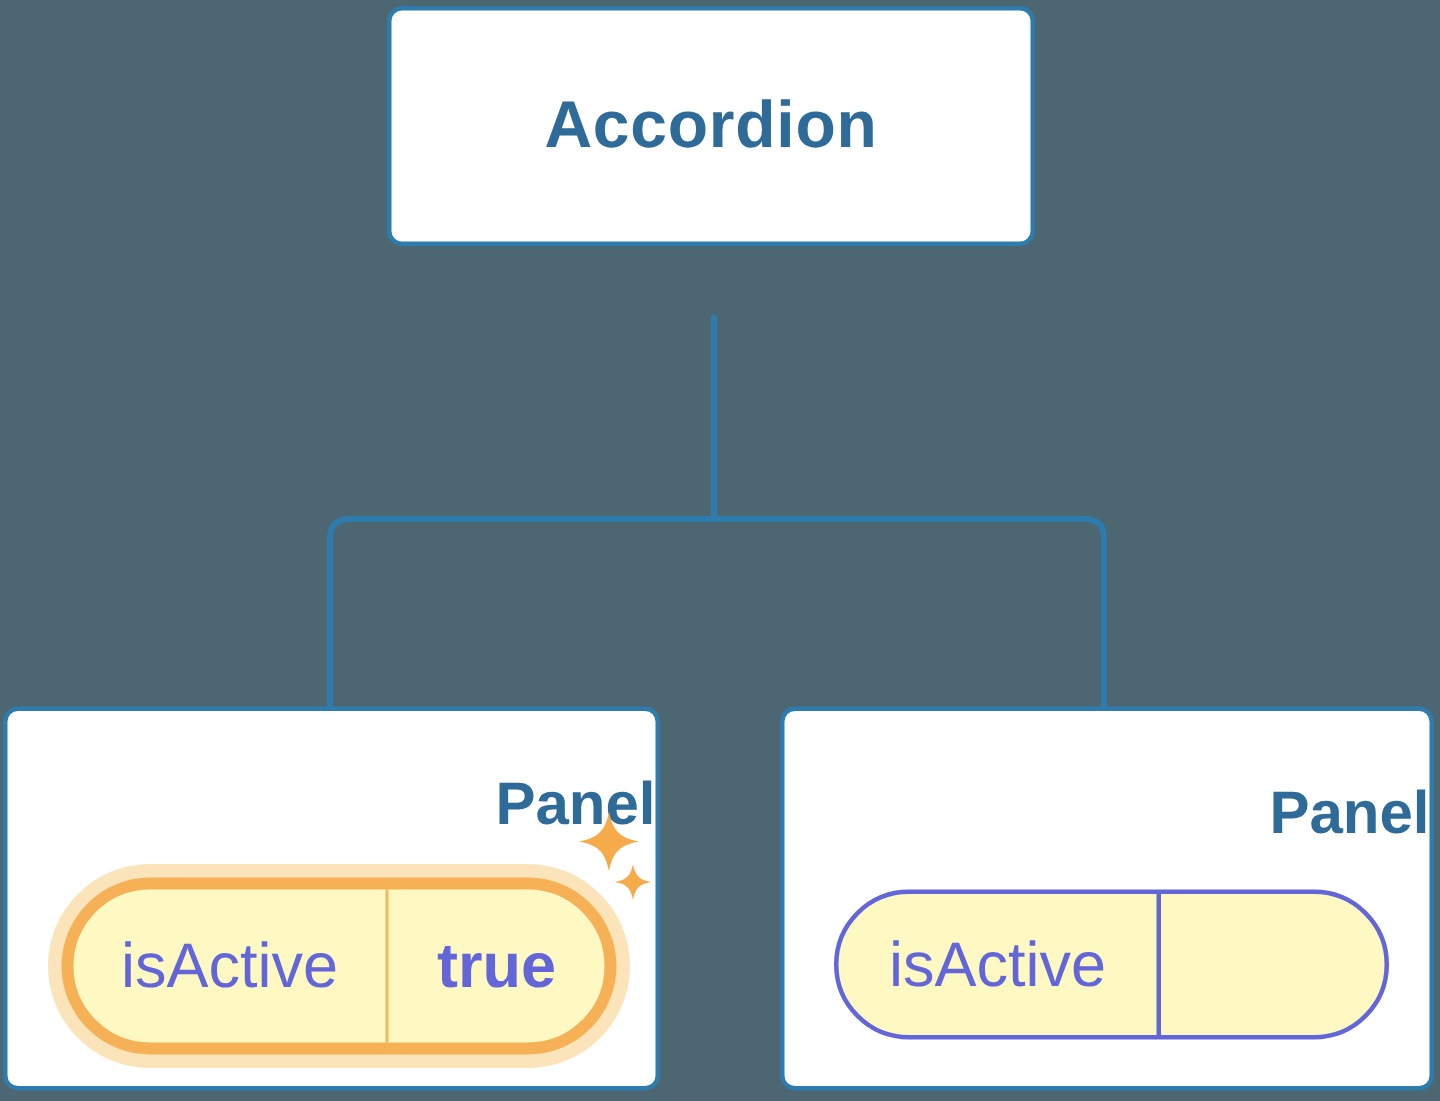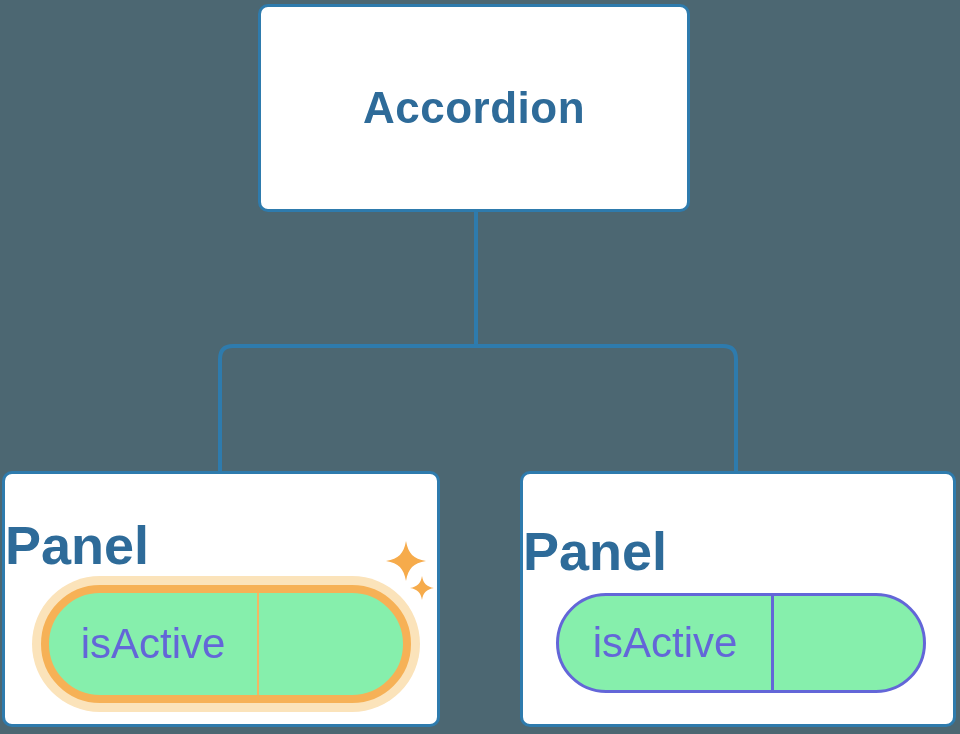--- a/index.html
+++ b/index.html
@@ -29,48 +29,48 @@
   .node {
     position: absolute;
     background: #ffffff;
     border: 3px solid #2e7bad;
     border-radius: 10px;
     box-sizing: border-box;
     z-index: 2;
   }
   .root-node {
     left: 258px; top: 4px;
-    width: 432px; height: 208px;
+    width: 432px; height: 160px;
     display: flex;
     align-items: center;
     justify-content: center;
   }
   .root-label {
     font-size: 44px;
     font-weight: 600;
     color: #2e6b99;
     letter-spacing: 0.5px;
   }
   .panel-left  { left: 2px;   top: 471px; width: 438px; height: 256px; }
   .panel-right { left: 520px; top: 471px; width: 436px; height: 256px; }
   .panel-title {
     position: absolute;
     left: 0; right: 0;
-    text-align: left;
-    font-size: 54px;
+    text-align: right;
+    font-size: 40px;
     font-weight: 600;
     color: #2e6b99;
   }
   .panel-left  .panel-title { top: 40px; }
   .panel-right .panel-title { top: 46px; }
   .pill {
     position: absolute;
     display: flex;
     box-sizing: border-box;
-    background: #86efac;
+    background: #fef9c3;
   }
   .pill-active {
     left: 36px; top: 111px;
     width: 370px; height: 118px;
     border: 8px solid #f6b156;
     border-radius: 59px;
     box-shadow: 0 0 0 9px #fbe3ba;
   }
   .pill-inactive {
     left: 33px; top: 119px;
@@ -115,20 +115,21 @@
   </svg>
 
   <div class="node root-node">
     <span class="root-label">Accordion</span>
   </div>
 
   <div class="node panel-left">
     <div class="panel-title">Panel</div>
     <div class="pill pill-active">
       <div class="cell name">isActive</div>
+      <div class="cell value bold">true</div>
     </div>
   </div>
 
   <svg class="sparkle sparkle-large" viewBox="0 0 100 100" aria-hidden="true">
     <path d="M50 0 C56 32 68 44 100 50 C68 56 56 68 50 100 C44 68 32 56 0 50 C32 44 44 32 50 0 Z"></path>
   </svg>
   <svg class="sparkle sparkle-small" viewBox="0 0 100 100" aria-hidden="true">
     <path d="M50 0 C56 32 68 44 100 50 C68 56 56 68 50 100 C44 68 32 56 0 50 C32 44 44 32 50 0 Z"></path>
   </svg>
 

